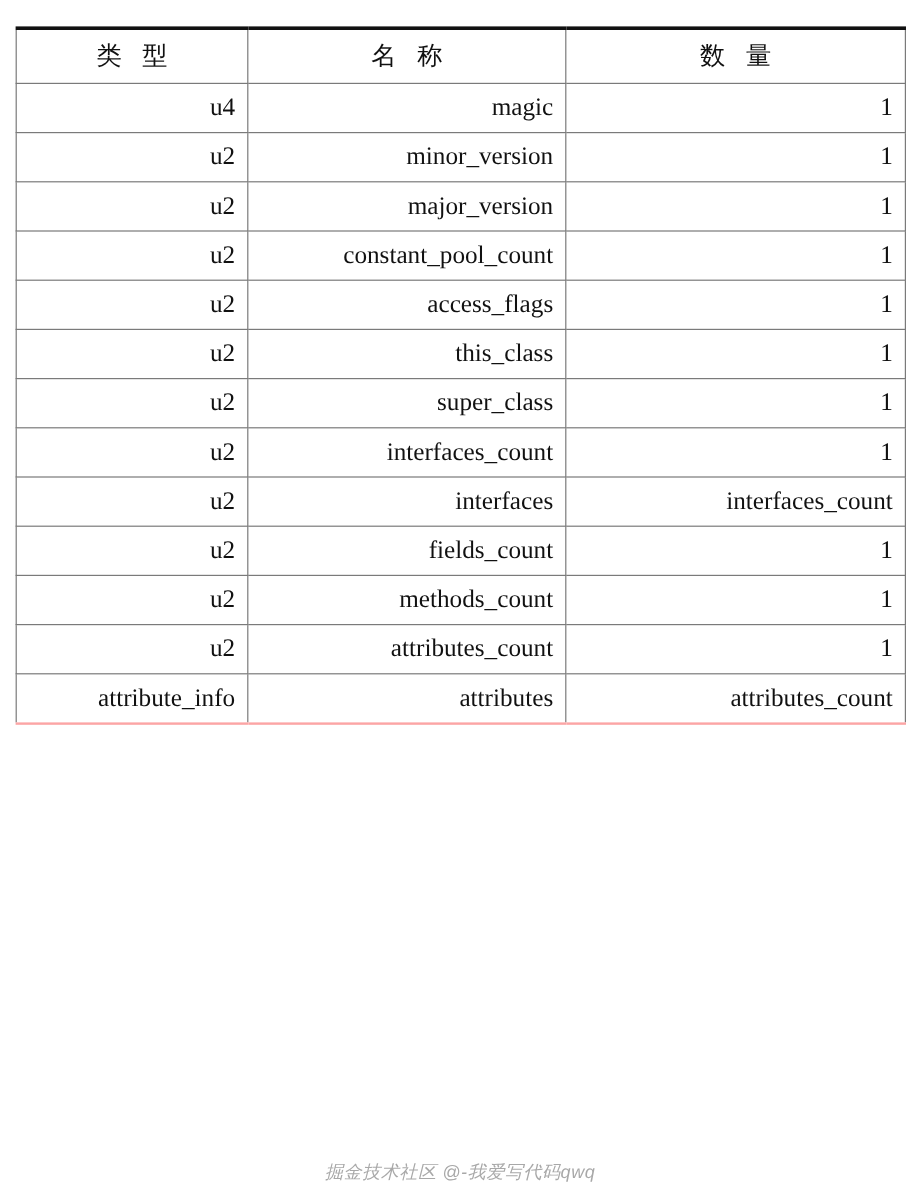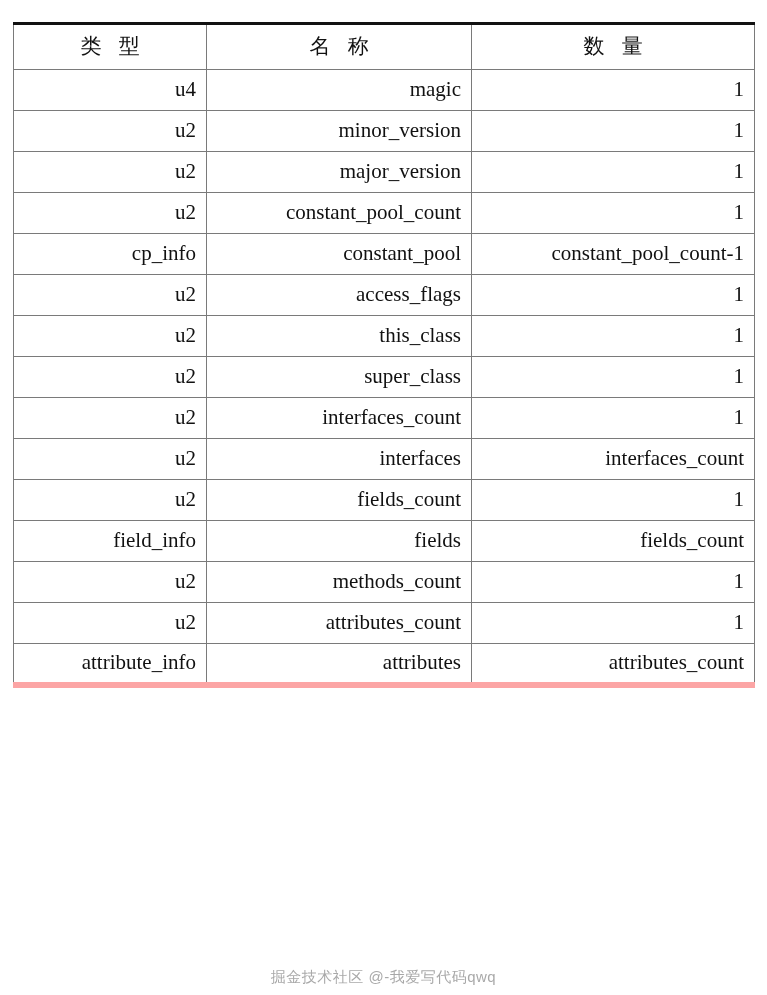--- a/index.html
+++ b/index.html
@@ -57,35 +57,36 @@
     letter-spacing: 6px;
     padding-left: 10px;
     padding-right: 4px;
     border-top: 3px solid #111111;
     height: 46px;
   }
   table.class-file-table thead tr th {
     border-bottom: 1px solid #7a7a7a;
   }
   table.class-file-table tbody tr:last-child td {
-    border-bottom: 6px solid #fca5a5;
+    border-bottom: 2px solid #fca5a5;
   }
   
   .watermark {
     position: absolute;
     left: 0;
     right: 0;
     bottom: 8px;
     text-align: center;
     font-family: "Liberation Sans", sans-serif;
     font-size: 15px;
     color: #9a9a9a;
     opacity: 0.85;
     letter-spacing: 0.5px;
     pointer-events: none;
+    font-style: italic;
   }
 </style>
 </head>
 <body>
 
 <div class="sheet">
 
   <table class="class-file-table">
     <colgroup>
       <col class="c-type">
@@ -114,25 +115,20 @@
         <td>u2</td>
         <td>major_version</td>
         <td>1</td>
       </tr>
       <tr>
         <td>u2</td>
         <td>constant_pool_count</td>
         <td>1</td>
       </tr>
       <tr>
-        <td>cp_info</td>
-        <td>constant_pool</td>
-        <td>constant_pool_count-1</td>
-      </tr>
-      <tr>
         <td>u2</td>
         <td>access_flags</td>
         <td>1</td>
       </tr>
       <tr>
         <td>u2</td>
         <td>this_class</td>
         <td>1</td>
       </tr>
       <tr>
@@ -149,25 +145,20 @@
         <td>u2</td>
         <td>interfaces</td>
         <td>interfaces_count</td>
       </tr>
       <tr>
         <td>u2</td>
         <td>fields_count</td>
         <td>1</td>
       </tr>
       <tr>
-        <td>field_info</td>
-        <td>fields</td>
-        <td>fields_count</td>
-      </tr>
-      <tr>
         <td>u2</td>
         <td>methods_count</td>
         <td>1</td>
       </tr>
       <tr>
         <td>u2</td>
         <td>attributes_count</td>
         <td>1</td>
       </tr>
       <tr>

